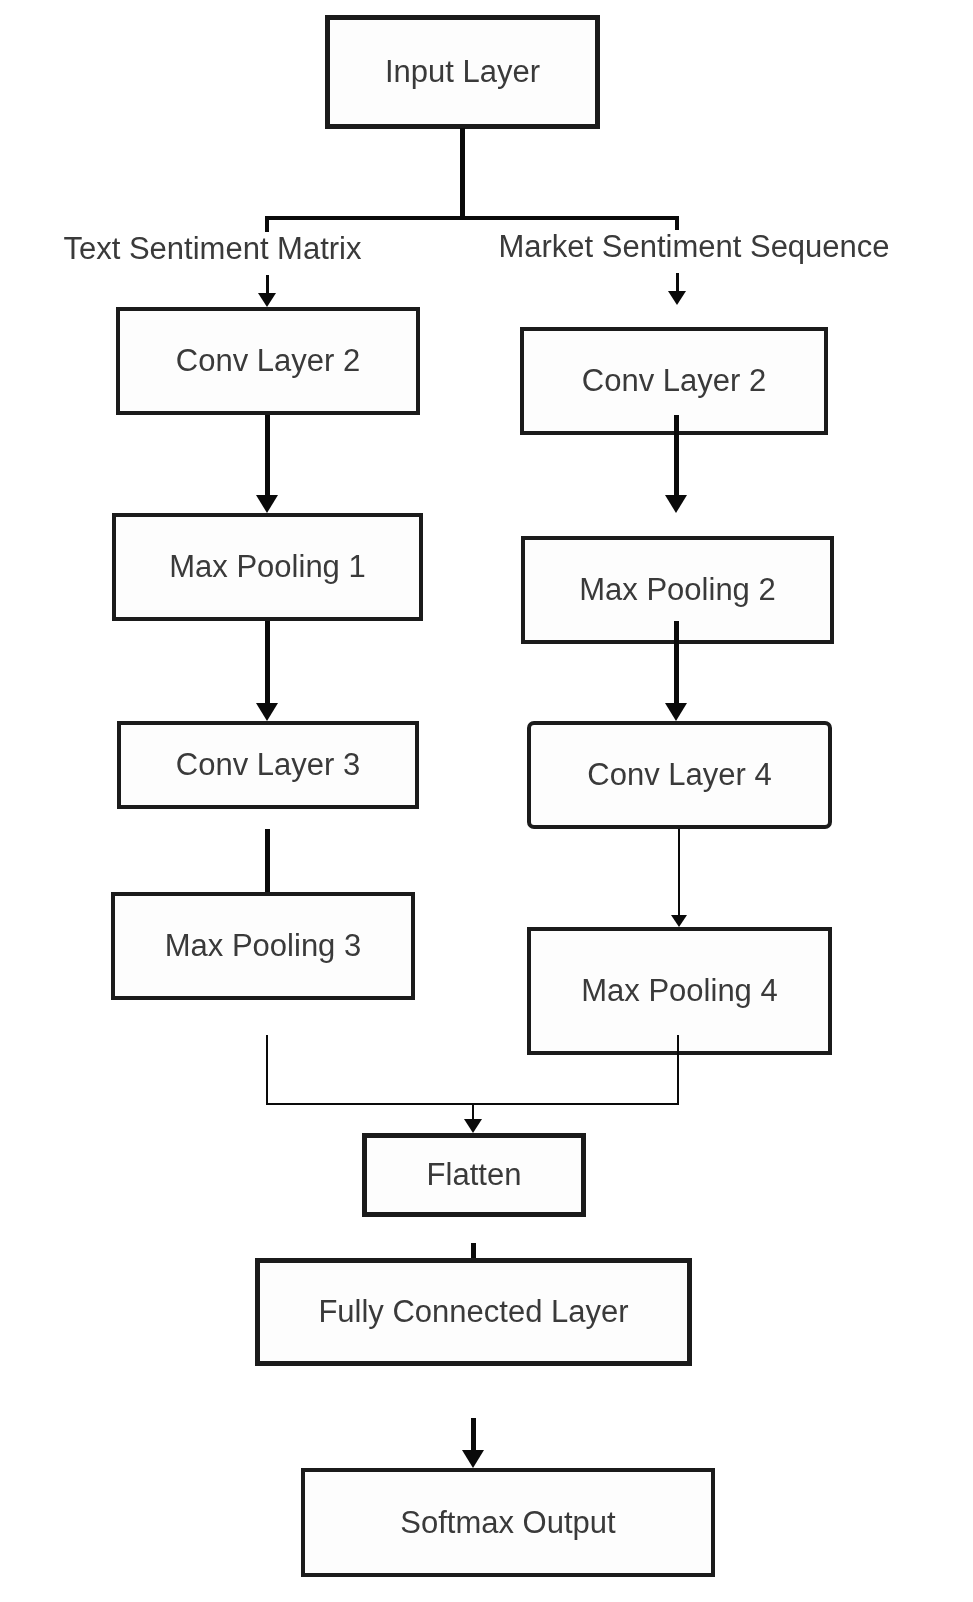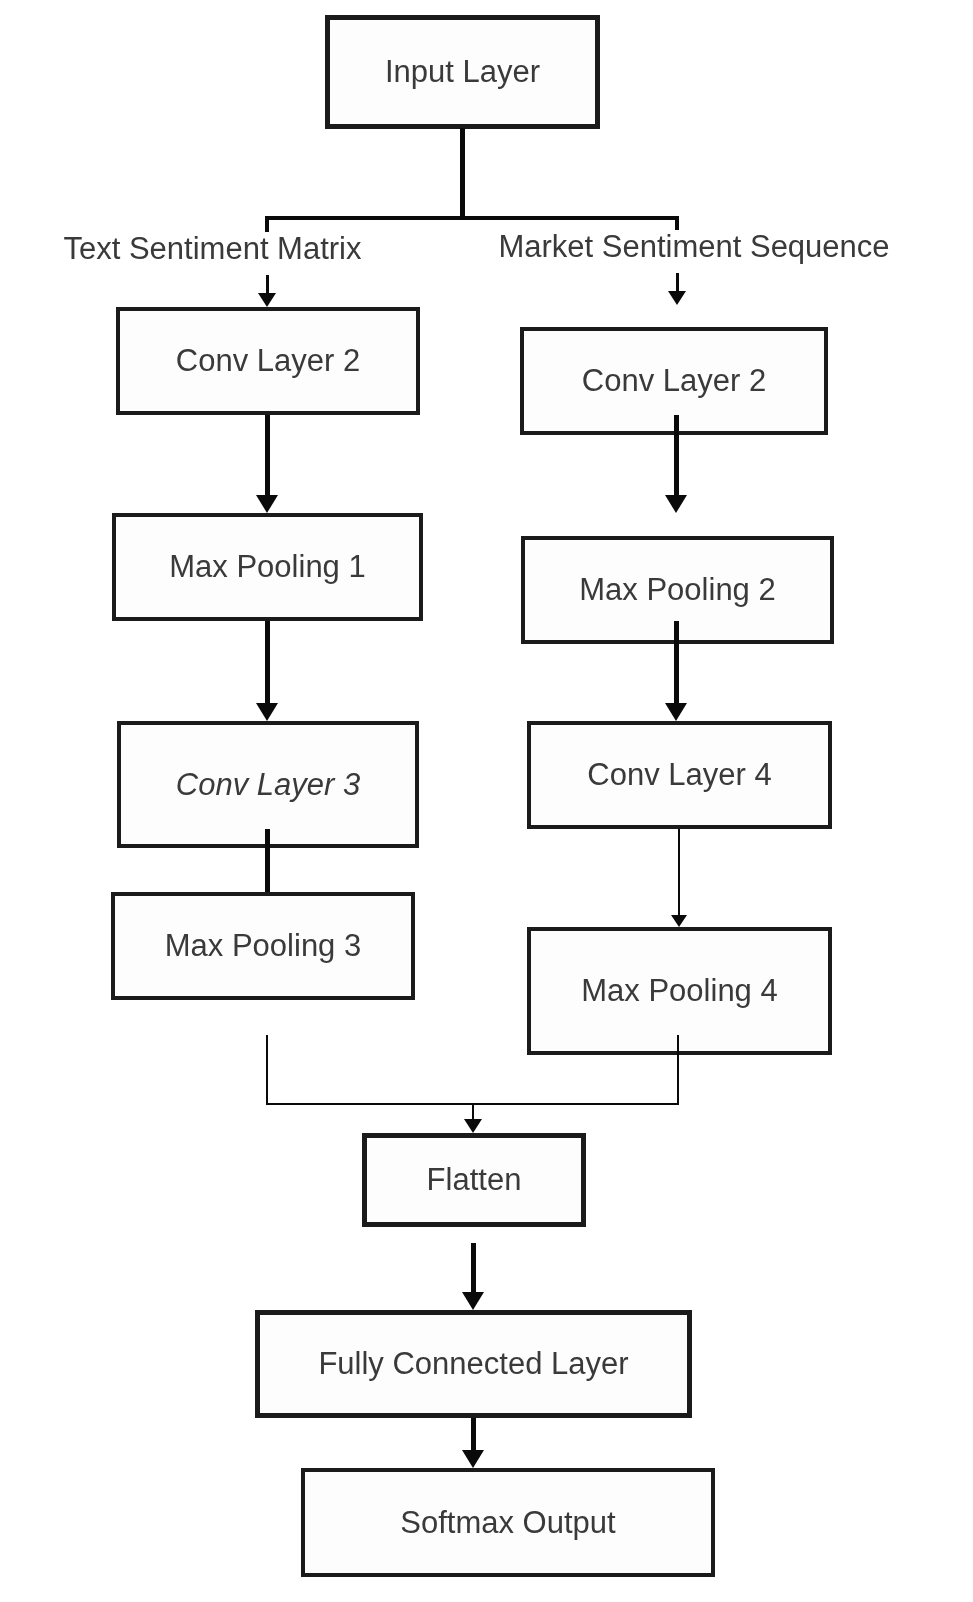--- a/index.html
+++ b/index.html
@@ -99,24 +99,24 @@
   </div>
   <div class="node" style="left:521px; top:513px; width:313px; height:108px;margin-top:23px;">
     <span class="node-label">Max Pooling 2</span>
   </div>
 
   <div class="vline" style="left:265px; top:621px; width:5px; height:82px;"></div>
   <div class="arrowhead" style="left:256px; top:703px;"></div>
   <div class="vline" style="left:674px; top:621px; width:5px; height:82px;"></div>
   <div class="arrowhead" style="left:665px; top:703px;"></div>
 
-  <div class="node" style="left:117px; top:721px; width:302px; height:127px;font-style:italic;">
+  <div class="node" style="left:117px; top:721px; width:302px; height:88px;">
     <span class="node-label">Conv Layer 3</span>
   </div>
-  <div class="node" style="left:527px; top:721px; width:305px; height:108px;">
+  <div class="node" style="left:527px; top:721px; width:305px; height:108px;border-radius:7px;">
     <span class="node-label">Conv Layer 4</span>
   </div>
 
   <div class="vline" style="left:265px; top:829px; width:5px; height:80px;"></div>
   <div class="arrowhead" style="left:256px; top:909px;"></div>
   <div class="vline" style="left:678px; top:829px; width:2px; height:86px;"></div>
   <div class="arrowhead tiny" style="left:671px; top:915px;"></div>
 
   <div class="node" style="left:111px; top:892px; width:304px; height:108px;">
     <span class="node-label">Max Pooling 3</span>
@@ -124,28 +124,28 @@
   <div class="node" style="left:527px; top:927px; width:305px; height:128px;">
     <span class="node-label">Max Pooling 4</span>
   </div>
 
   <div class="vline" style="left:266px; top:1035px; width:2px; height:70px;"></div>
   <div class="vline" style="left:677px; top:1035px; width:2px; height:70px;"></div>
   <div class="hline" style="left:266px; top:1103px; width:413px; height:2px;"></div>
   <div class="vline" style="left:472px; top:1105px; width:2px; height:16px;"></div>
   <div class="arrowhead small" style="left:464px; top:1119px;"></div>
 
-  <div class="node" style="left:362px; top:1133px; width:224px; height:94px; border-width:5px;">
+  <div class="node" style="left:362px; top:1133px; width:224px; height:84px; border-width:5px;">
     <span class="node-label">Flatten</span>
   </div>
 
   <div class="vline" style="left:471px; top:1243px; width:5px; height:52px;"></div>
   <div class="arrowhead" style="left:462px; top:1292px;"></div>
 
-  <div class="node" style="left:255px; top:1310px; width:437px; height:108px; border-width:5px;text-align:right;">
+  <div class="node" style="left:255px; top:1258px; width:437px; height:108px; border-width:5px;text-align:right;">
     <span class="node-label">Fully Connected Layer</span>
   </div>
 
   <div class="vline" style="left:471px; top:1418px; width:5px; height:34px;"></div>
   <div class="arrowhead" style="left:462px; top:1450px;"></div>
 
   <div class="node" style="left:301px; top:1468px; width:414px; height:109px;">
     <span class="node-label">Softmax Output</span>
   </div>
 

